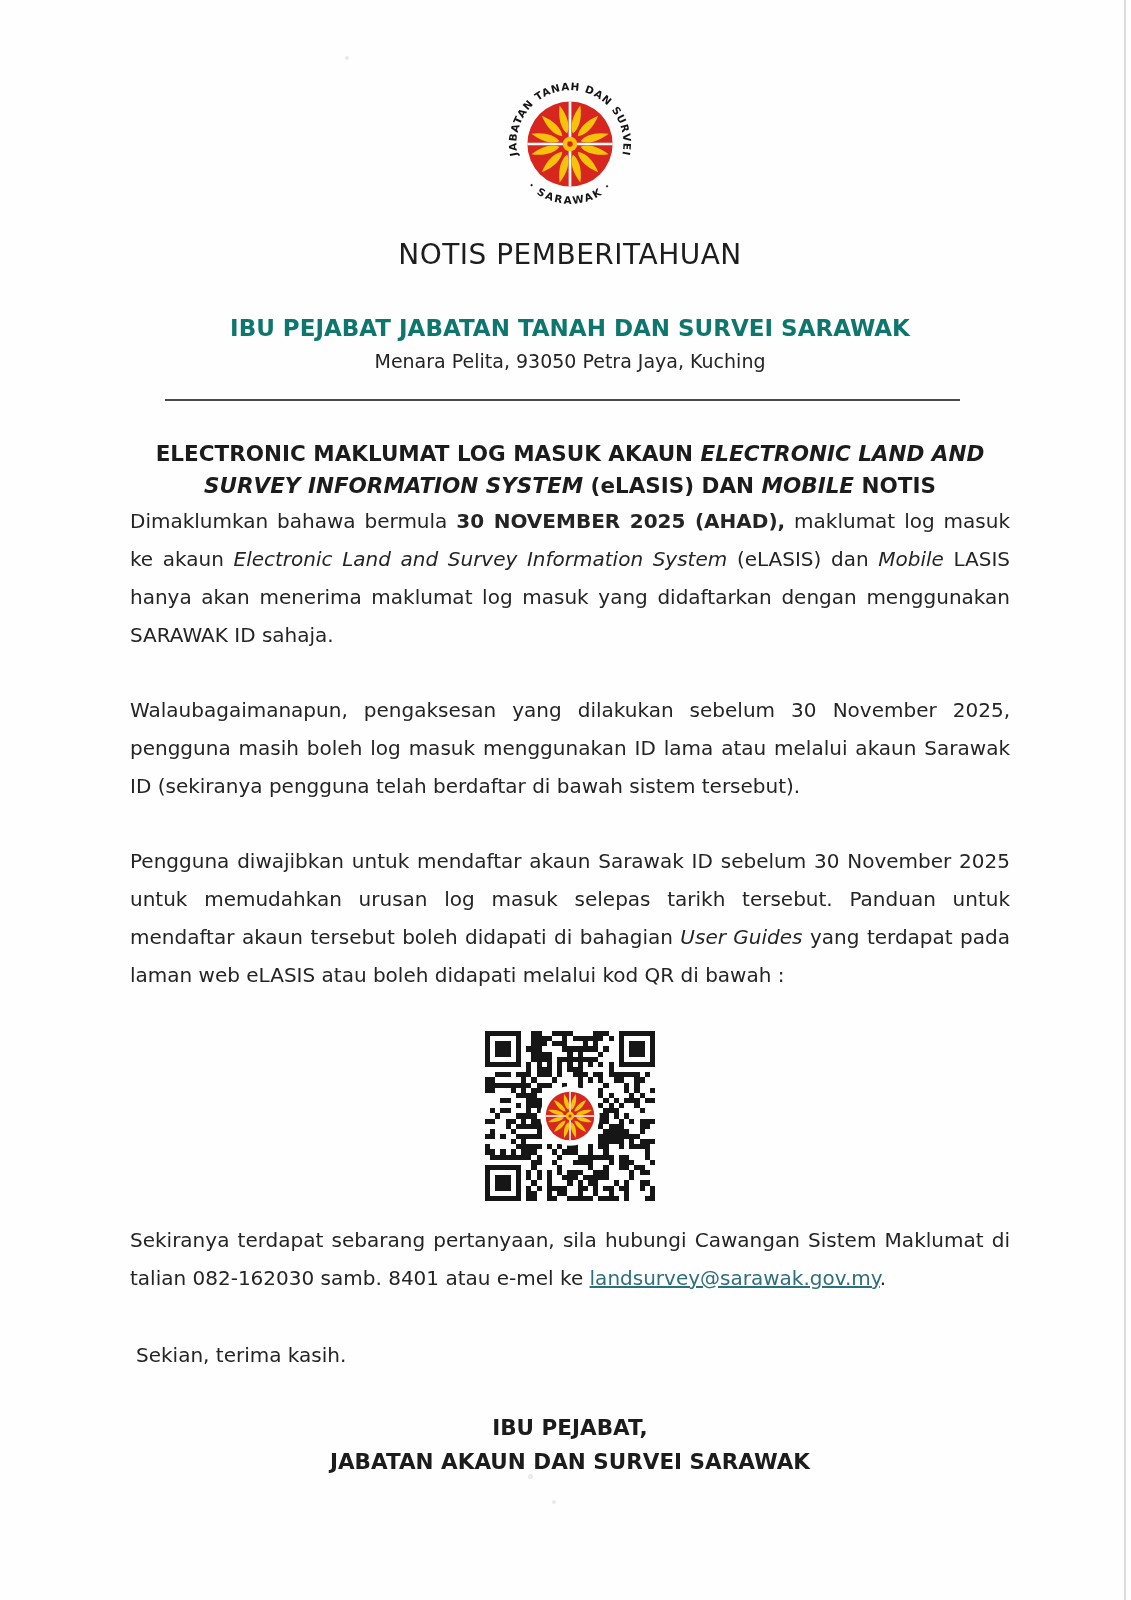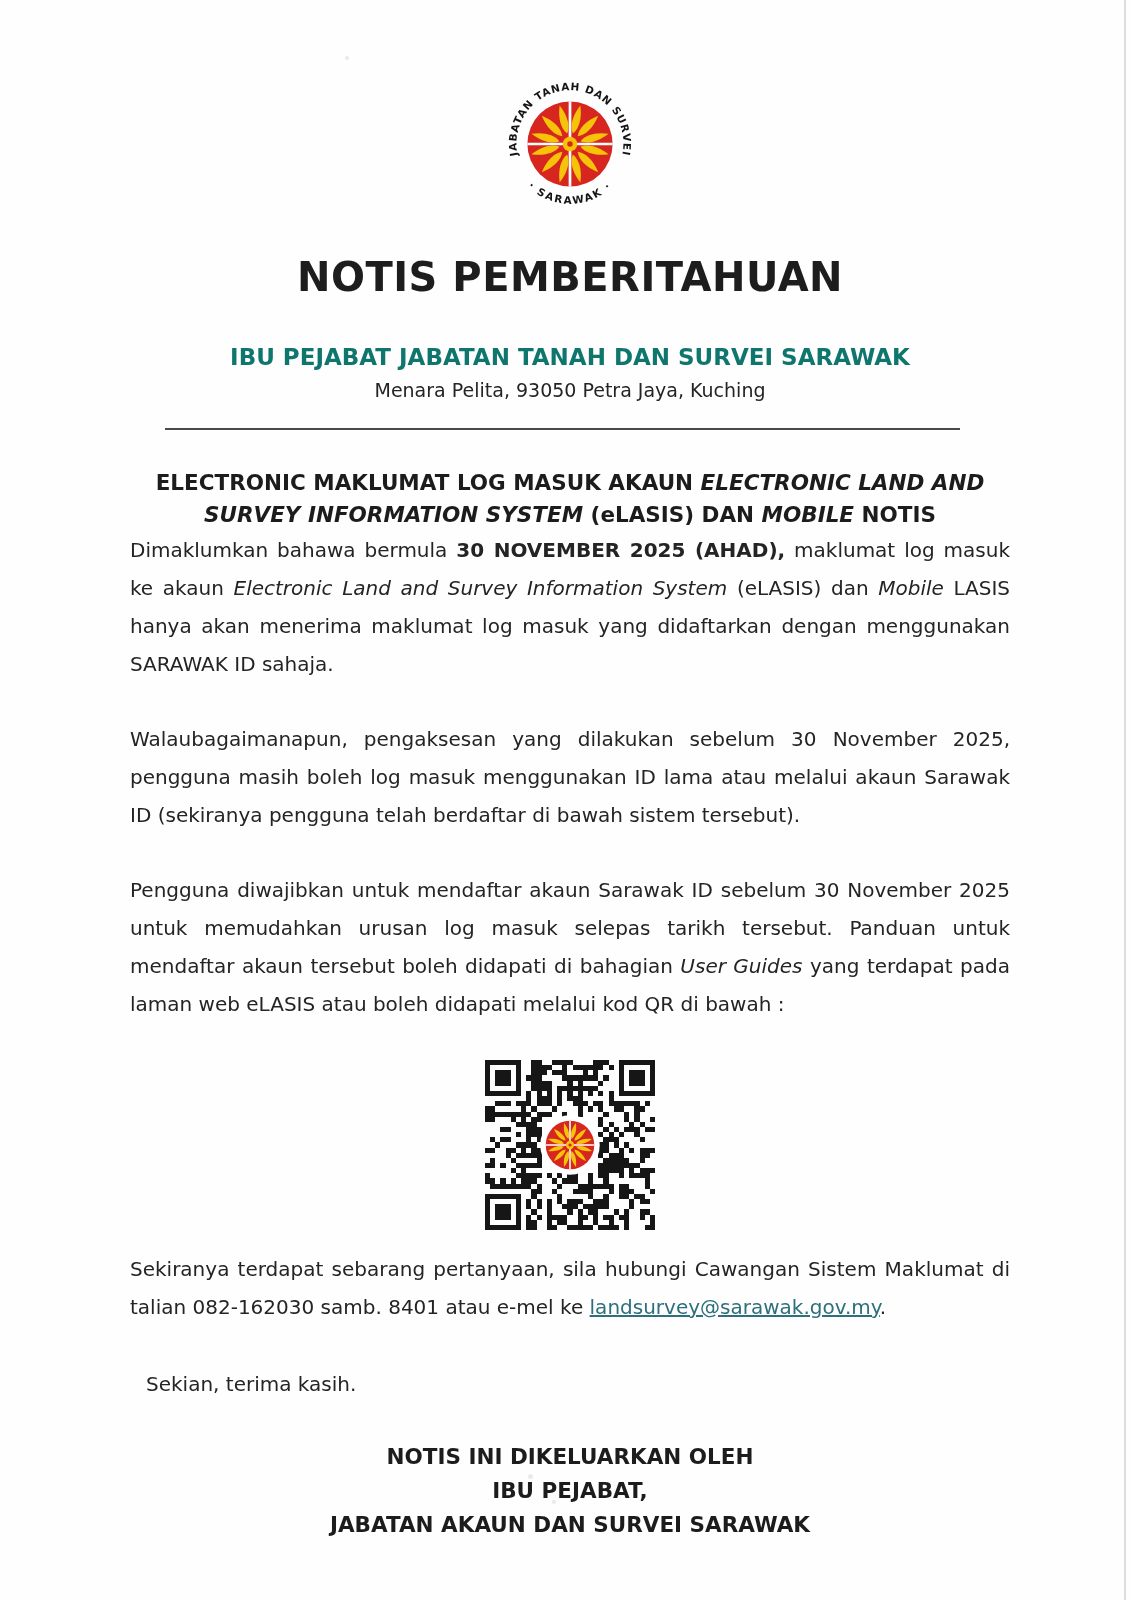--- a/index.html
+++ b/index.html
@@ -26,23 +26,23 @@
     display:flex;justify-content:center;
   }
   .emblem{width:136px;height:136px;}
   .ring-text{
     font-family:"DejaVu Sans","Liberation Sans",sans-serif;
     font-weight:bold;fill:#141414;
   }
   .ring-top{font-size:11.5px;letter-spacing:1px;}
   .ring-bottom{font-size:11.5px;letter-spacing:2px;}
   .doc-title{
-    margin-top:42px;
+    margin-top:26px;
     text-align:center;
-    font-size:40px;font-weight:bold;color:#1d1d1d;
+    font-size:28px;font-weight:normal;color:#1d1d1d;
     letter-spacing:.5px;
   }
   .org-name{
     margin-top:44px;
     text-align:center;
     font-size:23px;font-weight:bold;color:#0f766e;
   }
   .org-address{
     margin-top:9px;
     text-align:center;
@@ -75,21 +75,21 @@
     display:flex;justify-content:center;
   }
   .qr-box{position:relative;width:170px;height:170px;}
   .qr-box svg.qr{width:170px;height:170px;display:block;}
   .qr-logo{
     position:absolute;left:50%;top:50%;
     transform:translate(-50%,-50%);
     width:62px;height:62px;
   }
   .closing{
-    margin:46px 0 0 16px;
+    margin:46px 0 0 6px;
     font-size:20px;color:#242424;
   }
   .issued{
     margin-top:44px;
     text-align:center;
     font-size:21.5px;font-weight:bold;color:#1c1c1c;
     line-height:34px;
   }
 </style>
 </head>
@@ -569,19 +569,18 @@
           <use href="#sun-core" transform="scale(1.25)"></use>
         </svg>
       </div>
     </div>
 
     <p class="para"><span>Sekiranya terdapat sebarang pertanyaan, sila hubungi Cawangan Sistem Maklumat di talian 082-162030 samb. 8401 atau e-mel ke </span><span class="seg-link">landsurvey@sarawak.gov.my</span><span>.</span></p>
 
     <div class="closing">Sekian, terima kasih.</div>
 
     <div class="issued">
-      <div>NOTIS INI DIKELUARKAN OLEH</div>
       <div>IBU PEJABAT,</div>
       <div>JABATAN AKAUN DAN SURVEI SARAWAK</div>
     </div>
 
   </div>
 </div>
 
 </body></html>

